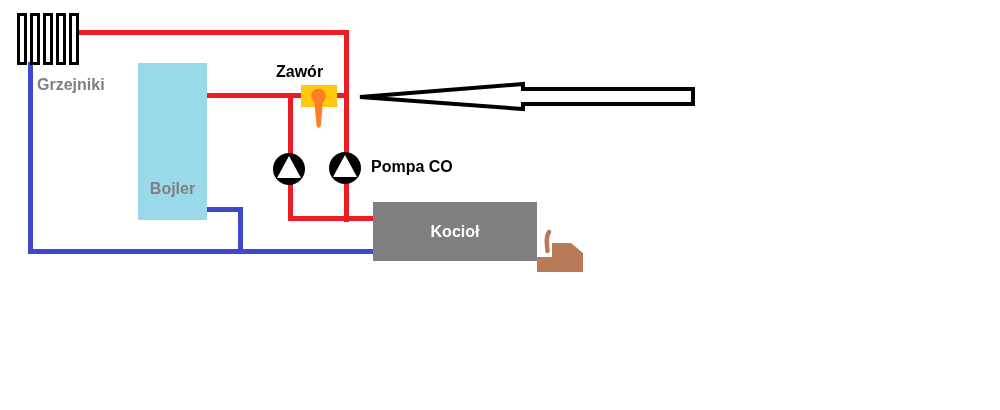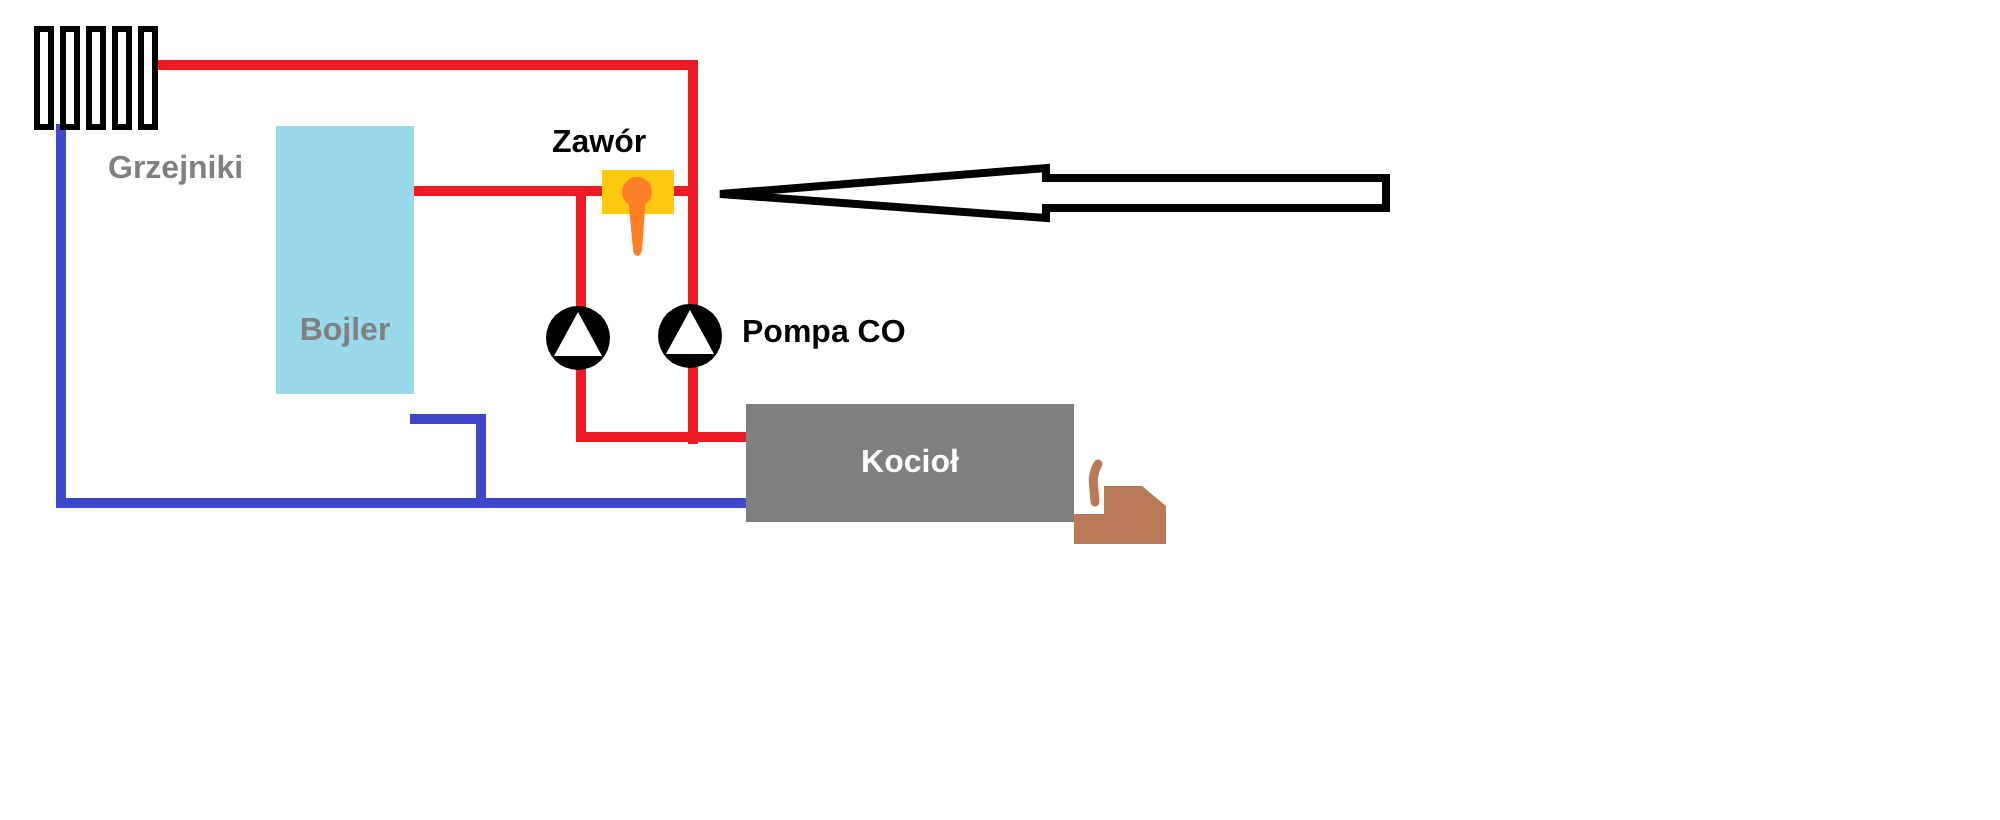--- a/index.html
+++ b/index.html
@@ -13,21 +13,21 @@
 
   
   #radiator{position:absolute;left:17px;top:13px;display:flex;gap:3px;}
   #radiator .fin{
     width:10px;height:52px;box-sizing:border-box;
     border:3px solid #000;background:#fff;
   }
 
   
   #bojler{
-    position:absolute;left:138px;top:63px;width:69px;height:134px;
+    position:absolute;left:138px;top:63px;width:69px;height:157px;
     background:var(--tank-fill);
   }
   #bojler .lbl{
     position:absolute;left:0;right:0;bottom:22px;text-align:center;
     color:var(--label-gray);font-weight:bold;font-size:16px;
   }
   #kociol{
     position:absolute;left:373px;top:202px;width:164px;height:59px;
     background:var(--furnace-fill);display:flex;align-items:center;justify-content:center;
   }
@@ -54,21 +54,21 @@
     stroke-linejoin:miter;stroke-miterlimit:12;}
 
   
   #fuel{position:absolute;left:535px;top:228px;}
   #fuel .body{fill:var(--fuel-brown);}
   #fuel .smoke{fill:none;stroke:var(--fuel-brown);stroke-width:4.5;stroke-linecap:round;}
 
   
   .diagram-label{position:absolute;font-weight:bold;font-size:16px;color:#000;
     line-height:21px;white-space:pre;}
-  .diagram-label.gray{color:var(--label-gray);margin-left:17px;}
+  .diagram-label.gray{color:var(--label-gray);}
 </style>
 </head>
 <body>
 
 <div id="canvas">
 
   <div class="pipe hot" style="left:77px;top:30px;width:272px;height:5px;"></div>
   <div class="pipe hot" style="left:344px;top:30px;width:5px;height:192px;"></div>
   <div class="pipe hot" style="left:207px;top:93px;width:142px;height:5px;"></div>
   <div class="pipe hot" style="left:288px;top:95px;width:5px;height:125px;"></div>

